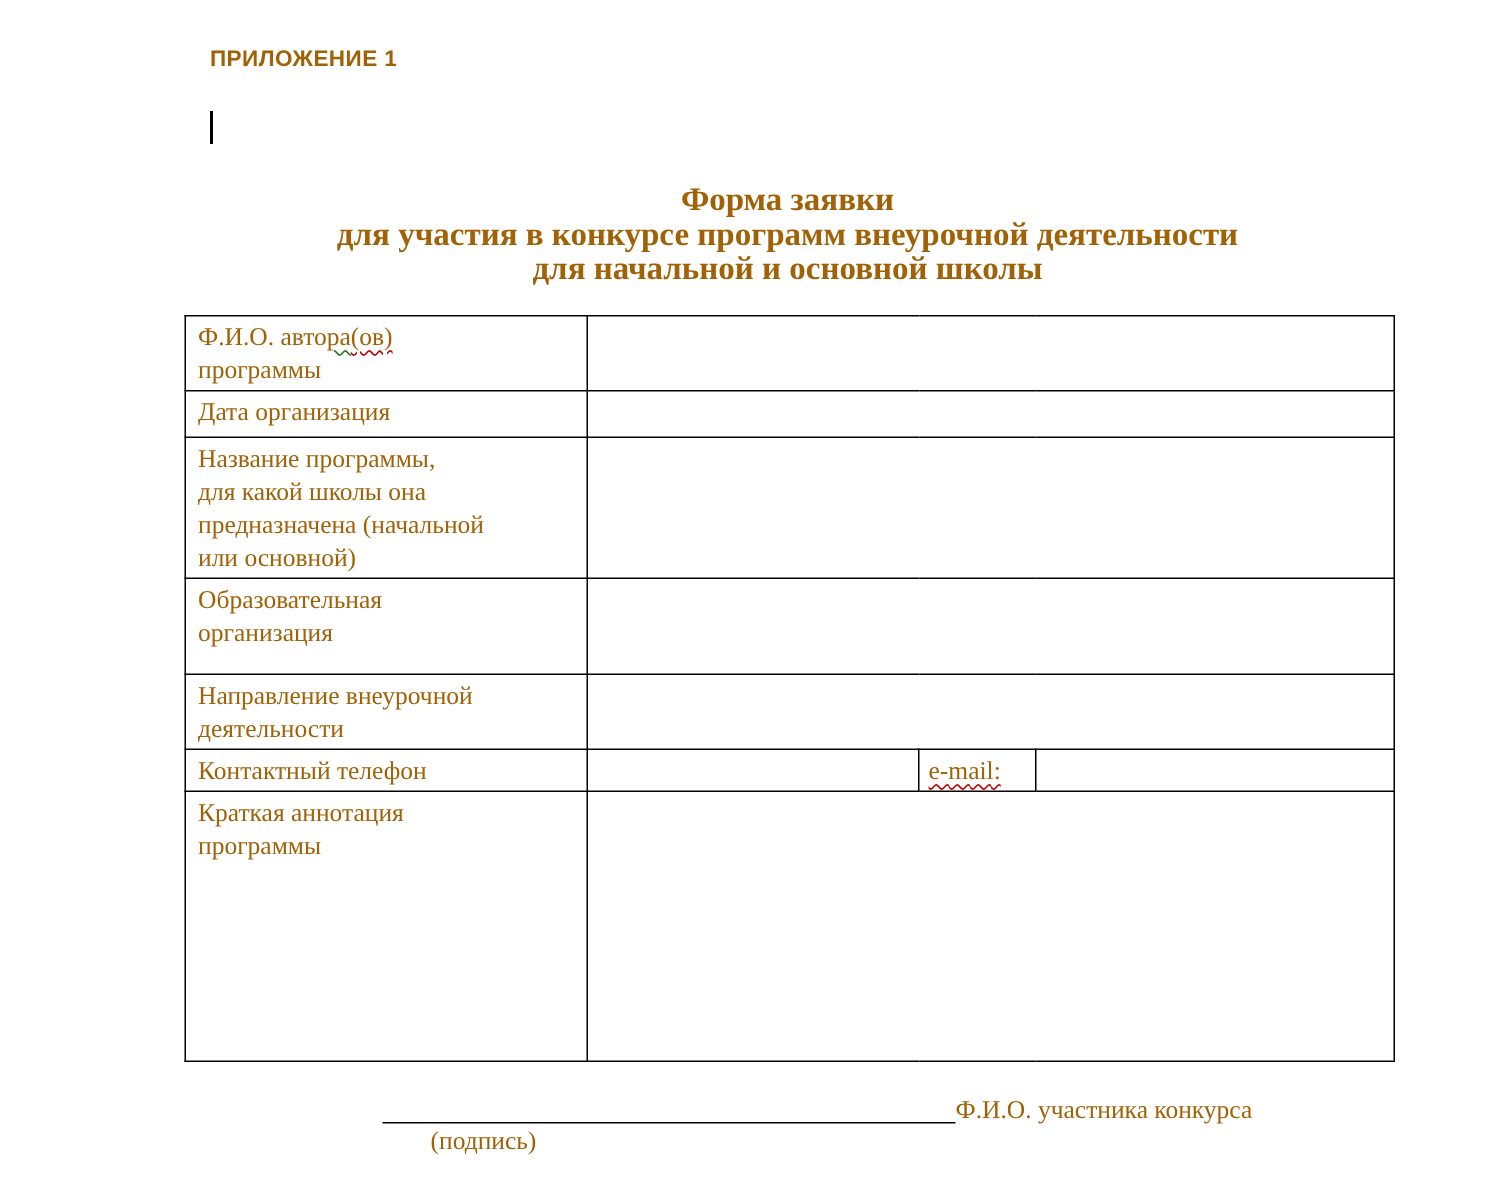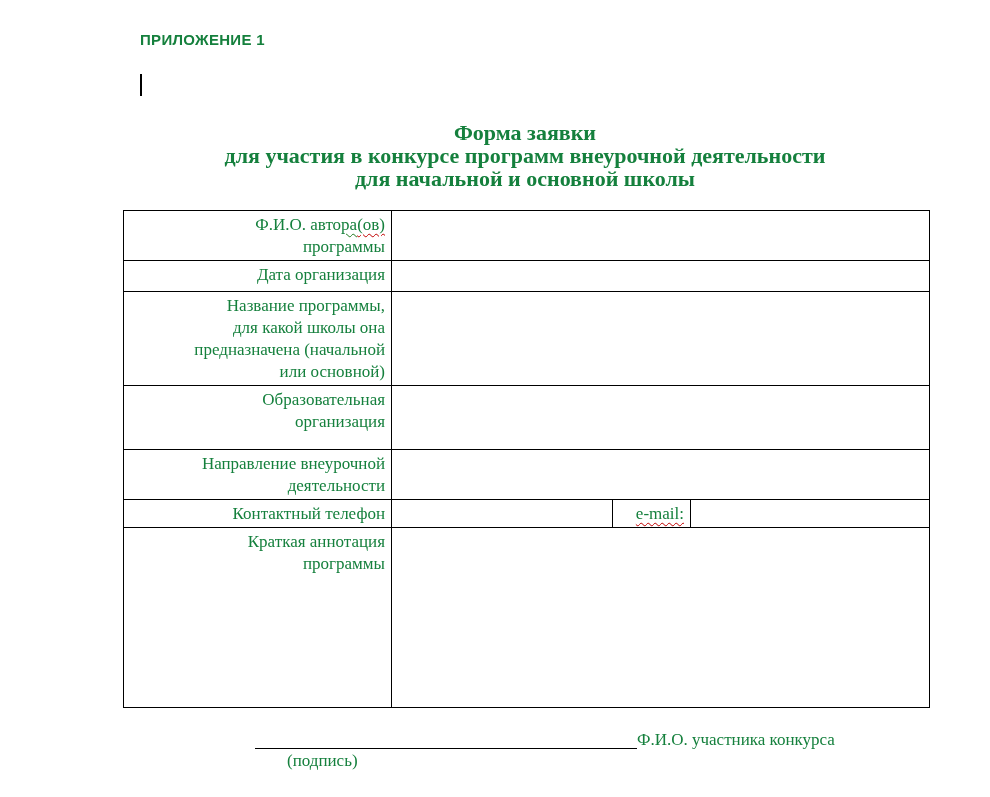--- a/index.html
+++ b/index.html
@@ -2,21 +2,21 @@
 <html><head>
 <meta charset="utf-8">
 <style>
   * { margin: 0; padding: 0; box-sizing: border-box; }
   html, body { background: #ffffff; }
   .page {
     position: relative;
     width: 990px;
     height: 797px;
     background: #ffffff;
-    color: #15803d;
+    color: #a16207;
     font-family: "Liberation Serif", "DejaVu Serif", serif;
     overflow: hidden;
   }
   .appendix-heading {
     position: absolute;
     left: 140px;
     top: 31px;
     font-family: "Liberation Sans", "DejaVu Sans", sans-serif;
     font-weight: bold;
     font-size: 15px;
@@ -43,21 +43,20 @@
   }
   table.application-form {
     position: absolute;
     left: 123px;
     top: 210px;
     width: 806px;
     border-collapse: collapse;
     table-layout: fixed;
     font-size: 17px;
     line-height: 22px;
-    text-align: right;
   }
   table.application-form td {
     border: 1.5px solid #000000;
     vertical-align: top;
     padding: 3px 6px 2px 8px;
     overflow: hidden;
   }
   td.r1 { height: 50px; }
   td.r2 { height: 31px; }
   td.r3 { height: 64px; padding-top: 7px; }
@@ -144,21 +143,21 @@
       <td class="r3">Образовательная<br>организация</td>
       <td class="r3 value" colspan="3"></td>
     </tr>
     <tr>
       <td class="r5">Направление внеурочной<br>деятельности</td>
       <td class="r5 value" colspan="3"></td>
     </tr>
     <tr>
       <td class="r6">Контактный телефон</td>
       <td class="r6 value"></td>
-      <td class="r6" style="padding-left:22px;margin-top:44px;">
+      <td class="r6" style="padding-left:6px;margin-top:44px;">
         <span class="wavy-red">e-mail:</span>
       </td>
       <td class="r6 value"></td>
     </tr>
     <tr>
       <td class="r7">Краткая аннотация<br>программы</td>
       <td class="r7 value" colspan="3"></td>
     </tr>
   </tbody>
     </table>

